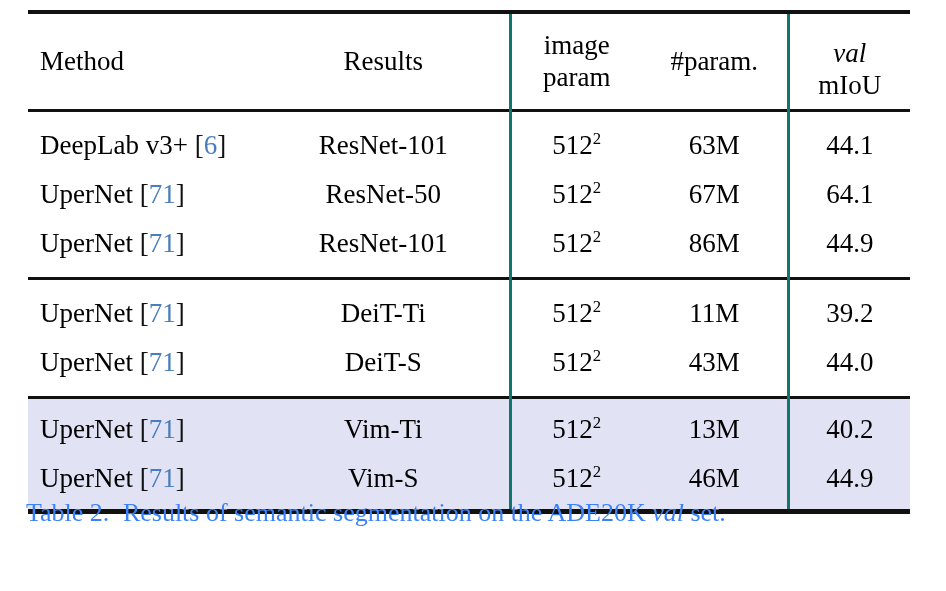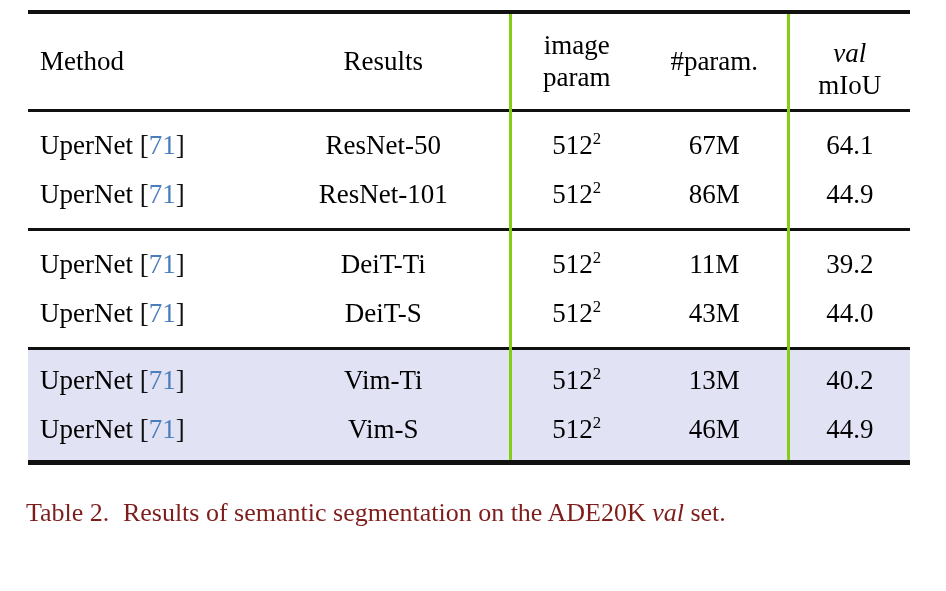--- a/index.html
+++ b/index.html
@@ -95,21 +95,21 @@
   .hdr-param {
     text-align: center;
   }
   .ital {
     font-style: italic;
     font-family: "Liberation Serif", "DejaVu Serif", serif;
     margin-top: 16px;
   }
 
   
-  .vsep-left  { border-left: 3px solid #84cc16; }
+  .vsep-left  { border-left: 3px solid #0f766e; }
 
   
   tr.data-row td {
     height: 49px;
     padding-top: 0px;
     padding-bottom: 0px;
   }
   td.cell-method {
     text-align: left;
     padding-left: 12px !important;
@@ -142,21 +142,21 @@
 
   
   .caption {
     position: absolute;
     left: 26px;
     top: 494px;
     width: 900px;
     font-size: 26px;
     line-height: 1.44;
     text-align: left;
-    color: #7f1d1d;
+    color: #3b82f6;
   }
   .caption .gap { display: inline-block; width: 7px; }
 </style>
 </head>
 <body>
 
 <div id="page">
 
   <div class="table-wrap">
     <table class="paper-table">
@@ -192,20 +192,30 @@
         </tr>
 
         <tr class="pad-row">
           <td></td>
             <td></td>
             <td class="vsep-left"></td>
             <td></td>
             <td class="vsep-left"></td>
         </tr>
 
+        <tr class="data-row">
+          <td class="cell-method">
+            <span>DeepLab v3+</span>
+            <span class="cite"><span>[</span><span class="num">6</span><span>]</span></span>
+          </td>
+          <td class="cell-center">ResNet-101</td>
+          <td class="cell-center vsep-left"><span>512</span><sup class="sq">2</sup></td>
+          <td class="cell-center">63M</td>
+          <td class="cell-center vsep-left">44.1</td>
+        </tr>
 
         <tr class="data-row">
           <td class="cell-method">
             <span>UperNet</span>
             <span class="cite"><span>[</span><span class="num">71</span><span>]</span></span>
           </td>
           <td class="cell-center">ResNet-50</td>
           <td class="cell-center vsep-left"><span>512</span><sup class="sq">2</sup></td>
           <td class="cell-center">67M</td>
           <td class="cell-center vsep-left">64.1</td>

